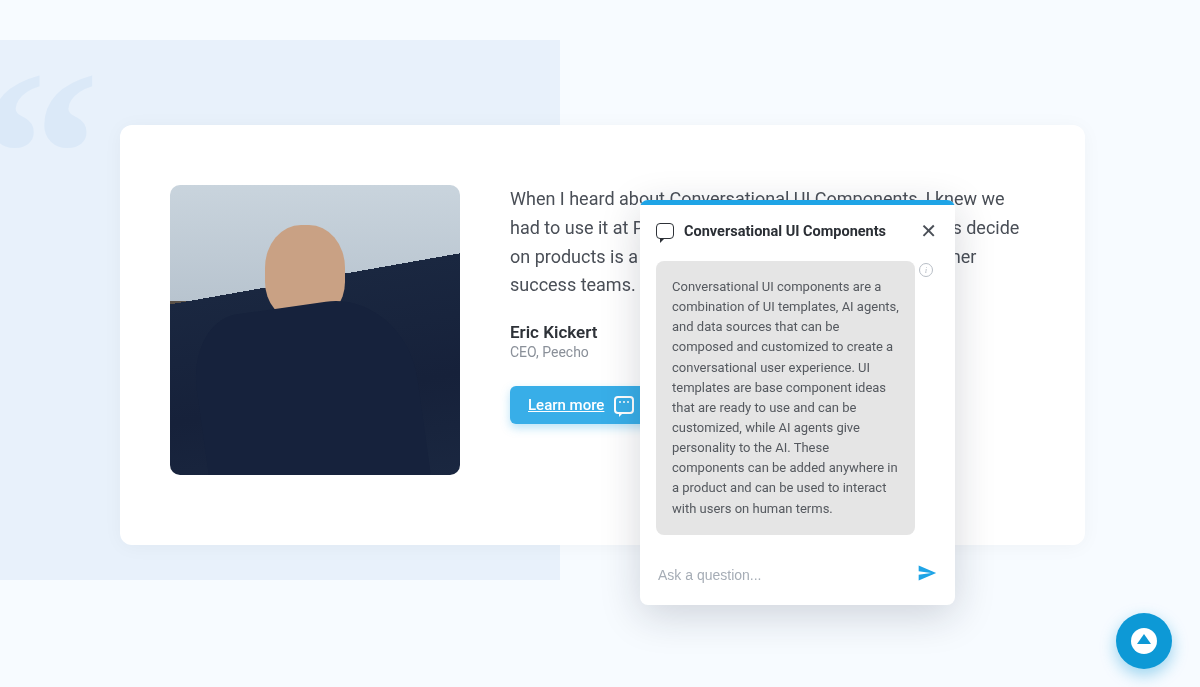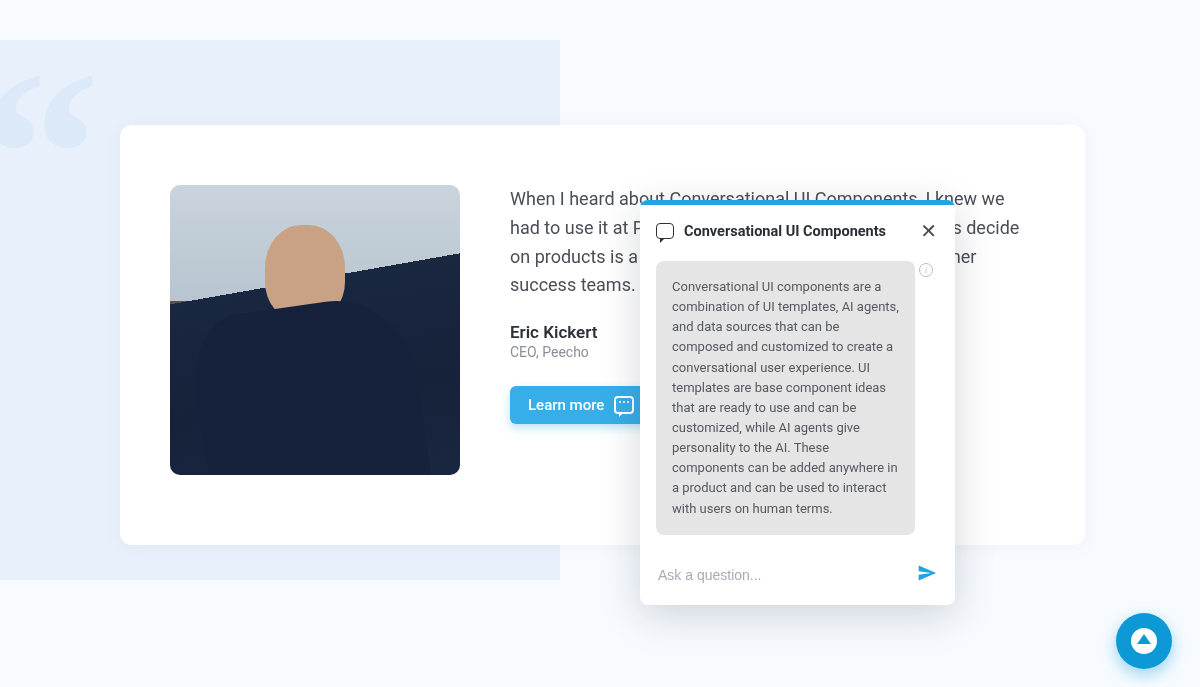--- a/index.html
+++ b/index.html
@@ -107,20 +107,21 @@
     gap: 10px;
     background: #38aee8;
     color: #ffffff;
     font-size: 15px;
     font-weight: 500;
     padding: 10px 18px;
     border-radius: 6px;
     box-shadow: 0 4px 10px rgba(56,174,232,0.35);
     cursor: pointer;
     position: relative;
+    text-decoration: underline;
   }
   .learn-btn::after {
     content: "";
     position: absolute;
     right: -8px;
     top: 50%;
     transform: translateY(-50%);
     border-left: 8px solid #38aee8;
     border-top: 7px solid transparent;
     border-bottom: 7px solid transparent;

